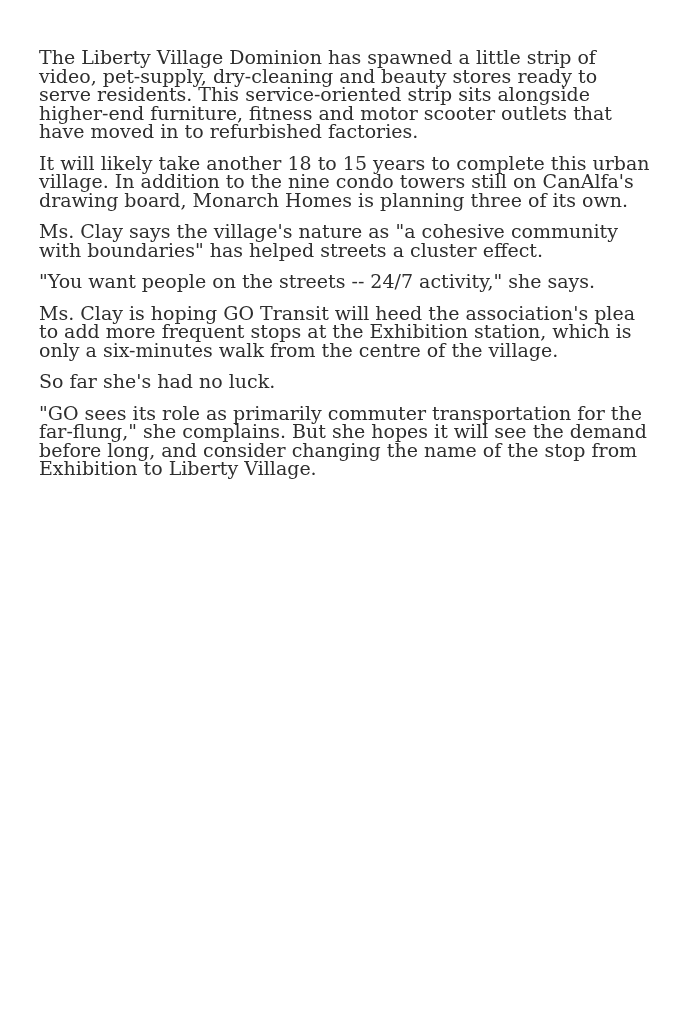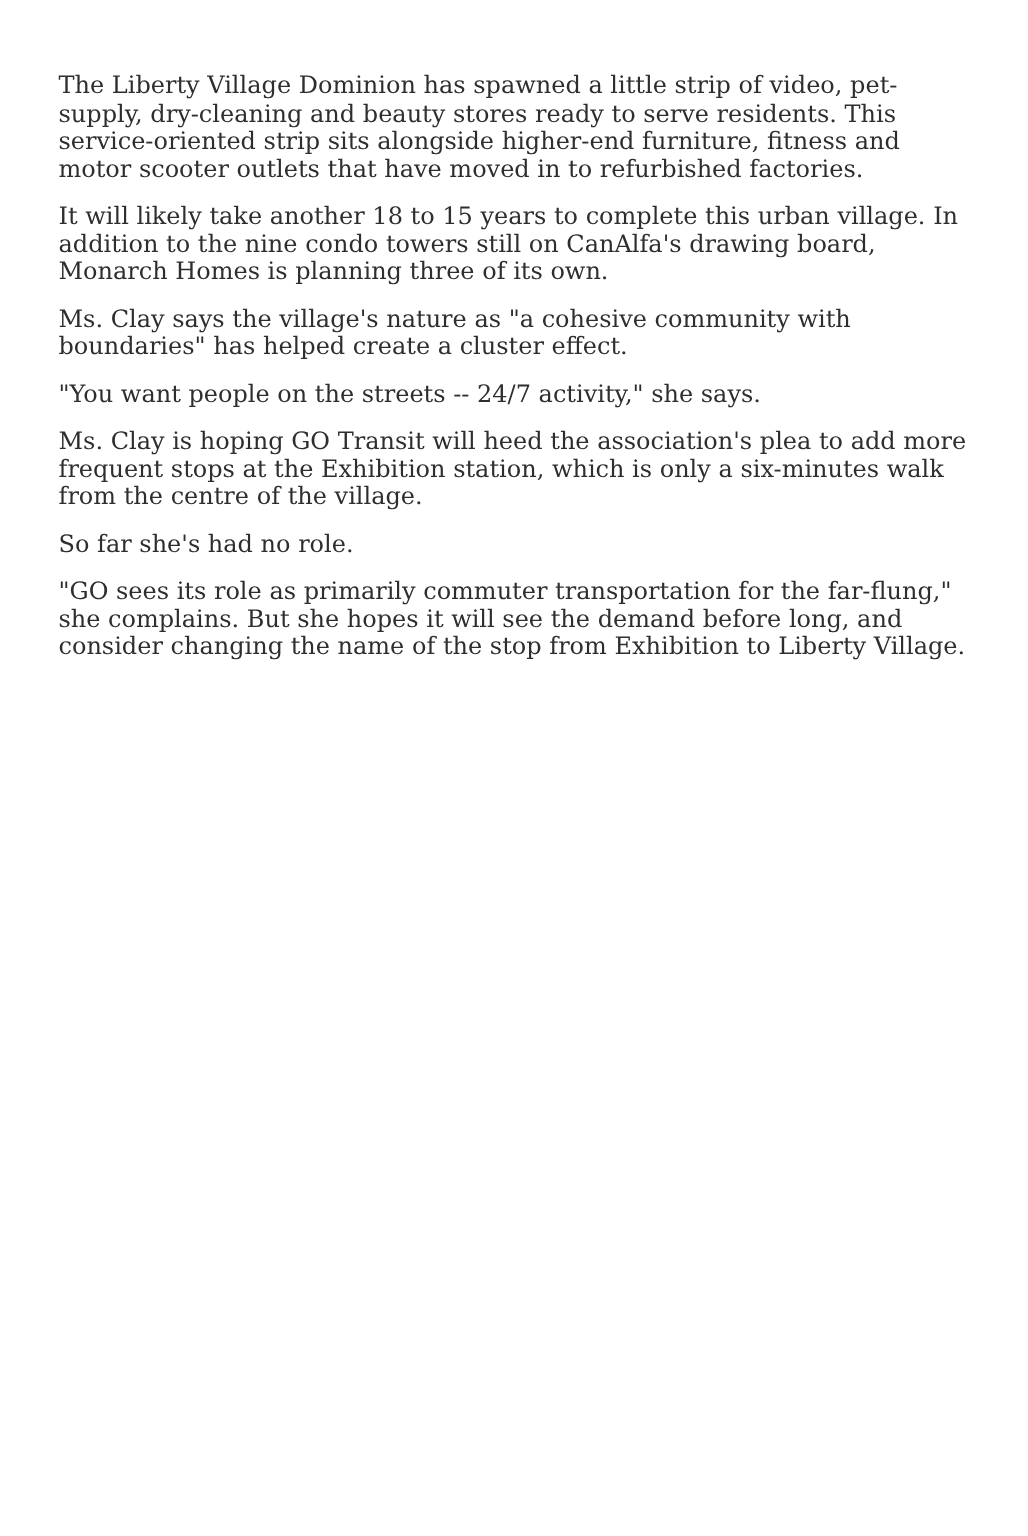--- a/index.html
+++ b/index.html
@@ -16,33 +16,33 @@
   .page {
     box-sizing: border-box;
     width: 685px;
     height: 1024px;
     background: #ffffff;
     padding: 48px 33px 0 39px;
   }
   .article p {
     margin: 0 0 13px 0;
     padding: 0;
-    font-size: 16px;
+    font-size: 19px;
     line-height: 18.5px;
     color: #2e2e2e;
     text-align: left;
     word-spacing: normal;
   }
 </style>
 </head>
 <body>
 
 <div class="page">
   <div class="article">
     <p>The Liberty Village Dominion has spawned a little strip of video, pet-supply, dry-cleaning and beauty stores ready to serve residents. This service-oriented strip sits alongside higher-end furniture, fitness and motor scooter outlets that have moved in to refurbished factories.</p>
     <p>It will likely take another 18 to 15 years to complete this urban village. In addition to the nine condo towers still on CanAlfa's drawing board, Monarch Homes is planning three of its own.</p>
-    <p>Ms. Clay says the village's nature as "a cohesive community with boundaries" has helped create a cluster effect.</p>
+    <p>Ms. Clay says the village's nature as "a cohesive community with boundaries" has helped streets a cluster effect.</p>
     <p>"You want people on the streets -- 24/7 activity," she says.</p>
     <p>Ms. Clay is hoping GO Transit will heed the association's plea to add more frequent stops at the Exhibition station, which is only a six-minutes walk from the centre of the village.</p>
-    <p>So far she's had no role.</p>
+    <p>So far she's had no luck.</p>
     <p>"GO sees its role as primarily commuter transportation for the far-flung," she complains. But she hopes it will see the demand before long, and consider changing the name of the stop from Exhibition to Liberty Village.</p>
   </div>
 </div>
 
 </body></html>

